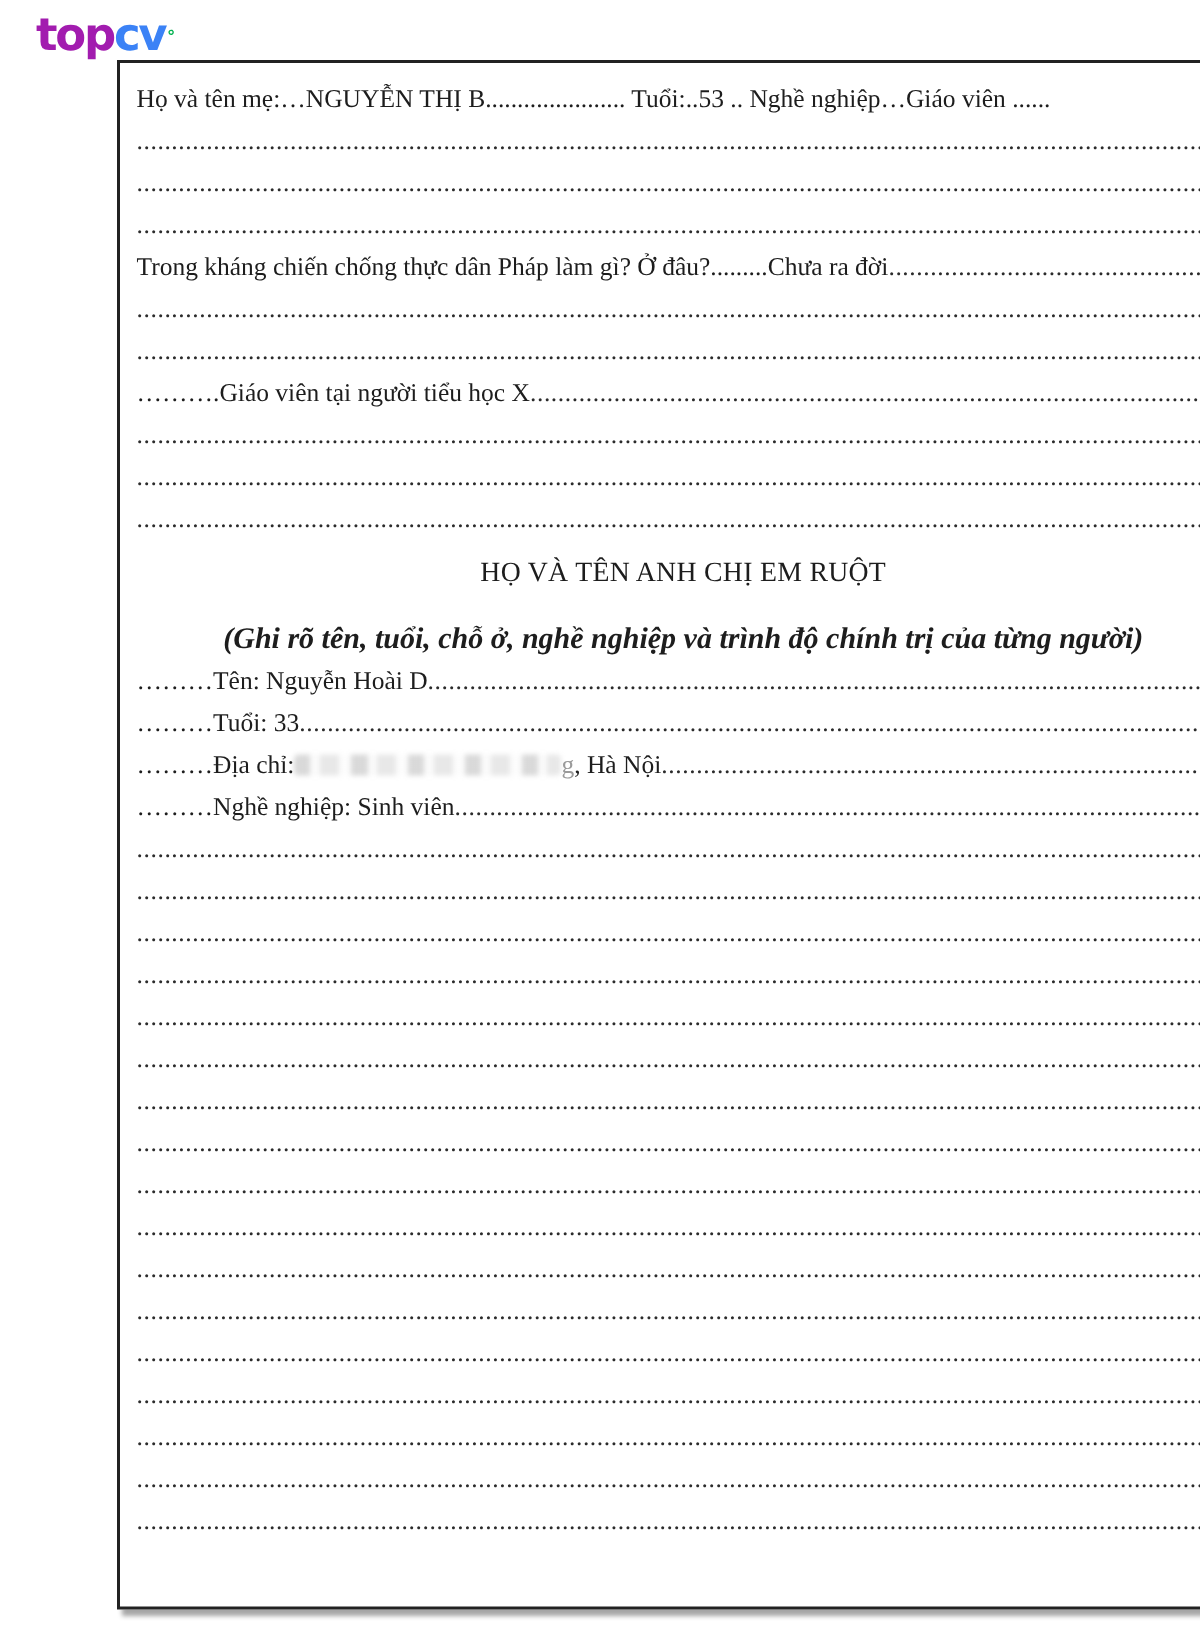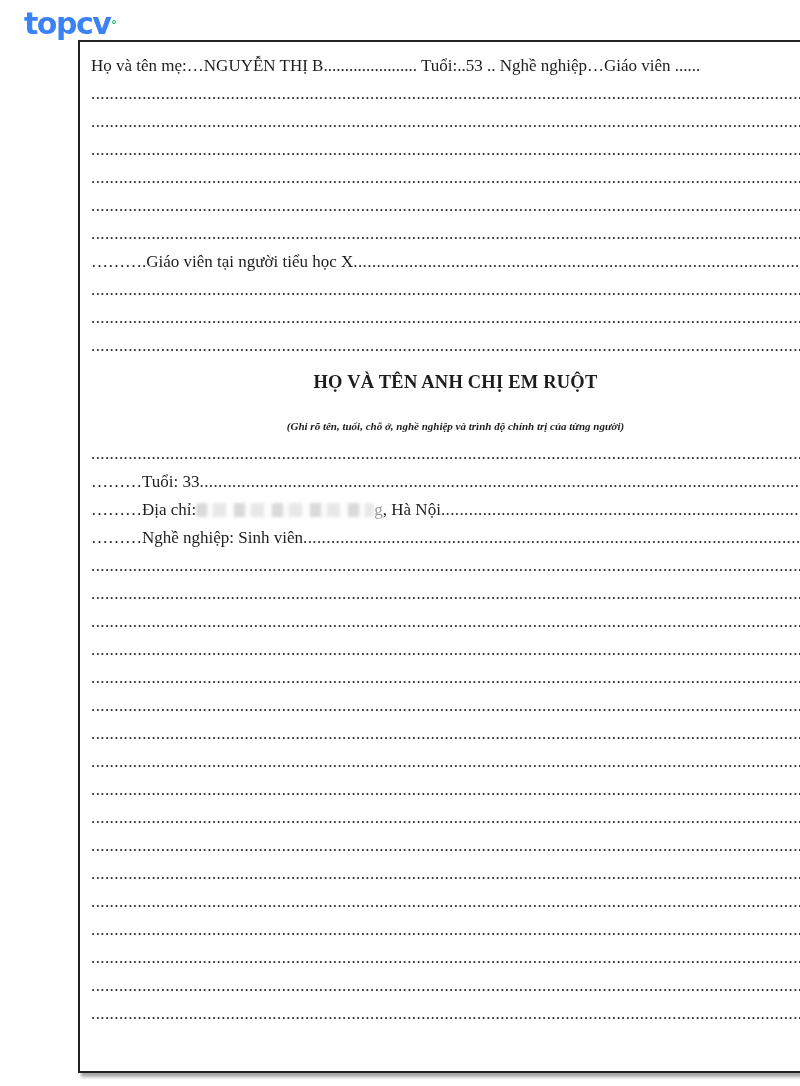--- a/index.html
+++ b/index.html
@@ -12,21 +12,21 @@
   }
   .page { position: relative; width: 800px; height: 1086px; background: #fff; }
 
   
   .logo {
     position: absolute; left: 24px; top: 8px;
     font-family: "DejaVu Sans", "Liberation Sans", sans-serif;
     font-weight: bold; font-size: 30px; letter-spacing: -1.5px;
     line-height: 32px; white-space: nowrap; z-index: 2;
   }
-  .logo .lg-top { color: #3b82f6; }
+  .logo .lg-top { color: #a21caf; }
   .logo .lg-cv  { color: #3b82f6; }
   .logo .lg-deg {
     color: #00b14f; font-size: 11px; letter-spacing: 0;
     vertical-align: top; position: relative; top: 1px; left: 1px;
   }
 
   
   .sheet {
     position: absolute; left: 78px; top: 40px;
     width: 763px; height: 1033px;
@@ -42,24 +42,24 @@
     white-space: nowrap; overflow: hidden;
   }
   .line .t { flex: 0 0 auto; }
   .leader {
     flex: 1 1 auto; min-width: 0; overflow: hidden;
     letter-spacing: 0.4px; color: #2b2b2b;
   }
   .center { justify-content: center; }
 
   .heading {
-    font-weight: bold; font-size: 18.5px; letter-spacing: 0.2px;
+    font-weight: normal; font-size: 18.5px; letter-spacing: 0.2px;
   }
   .line.heading-row { margin-top: 8px; margin-bottom: 16px; }
-  .note { font-weight: bold; font-style: italic; font-size: 11px; text-align: center; }
+  .note { font-weight: bold; font-style: italic; font-size: 20px; text-align: center; }
 
   .redacted {
     flex: 0 0 auto; width: 178px; height: 14px; align-self: center;
     border-radius: 3px;
     background:
       repeating-linear-gradient(90deg,
         rgba(130,130,130,0.30) 0 11px,
         rgba(210,210,210,0.10) 11px 17px,
         rgba(150,150,150,0.22) 17px 30px,
         rgba(220,220,220,0.08) 30px 38px);
@@ -87,20 +87,21 @@
     </div>
 
     <div class="line">
       <span class="leader">..............................................................................................................................................................................................................................</span>
     </div>
     <div class="line">
       <span class="leader">..............................................................................................................................................................................................................................</span>
     </div>
 
     <div class="line">
+      <span class="t">Trong kháng chiến chống thực dân Pháp làm gì? Ở đâu?.........Chưa ra đời </span>
       <span class="leader">..............................................................................................................................................................................................................................</span>
     </div>
 
     <div class="line">
       <span class="leader">..............................................................................................................................................................................................................................</span>
     </div>
     <div class="line">
       <span class="leader">..............................................................................................................................................................................................................................</span>
     </div>
 
@@ -122,20 +123,21 @@
 
     <div class="line center heading-row">
       <span class="heading">HỌ VÀ TÊN ANH CHỊ EM RUỘT</span>
     </div>
 
     <div class="line center">
       <span class="note">(Ghi rõ tên, tuổi, chỗ ở, nghề nghiệp và trình độ chính trị của từng người)</span>
     </div>
 
     <div class="line">
+      <span class="t">………Tên: Nguyễn Hoài D</span>
       <span class="leader">..............................................................................................................................................................................................................................</span>
     </div>
 
     <div class="line">
       <span class="t">………Tuổi: 33</span>
       <span class="leader">..............................................................................................................................................................................................................................</span>
     </div>
 
     <div class="line">
       <span class="t">………Địa chỉ: </span>

